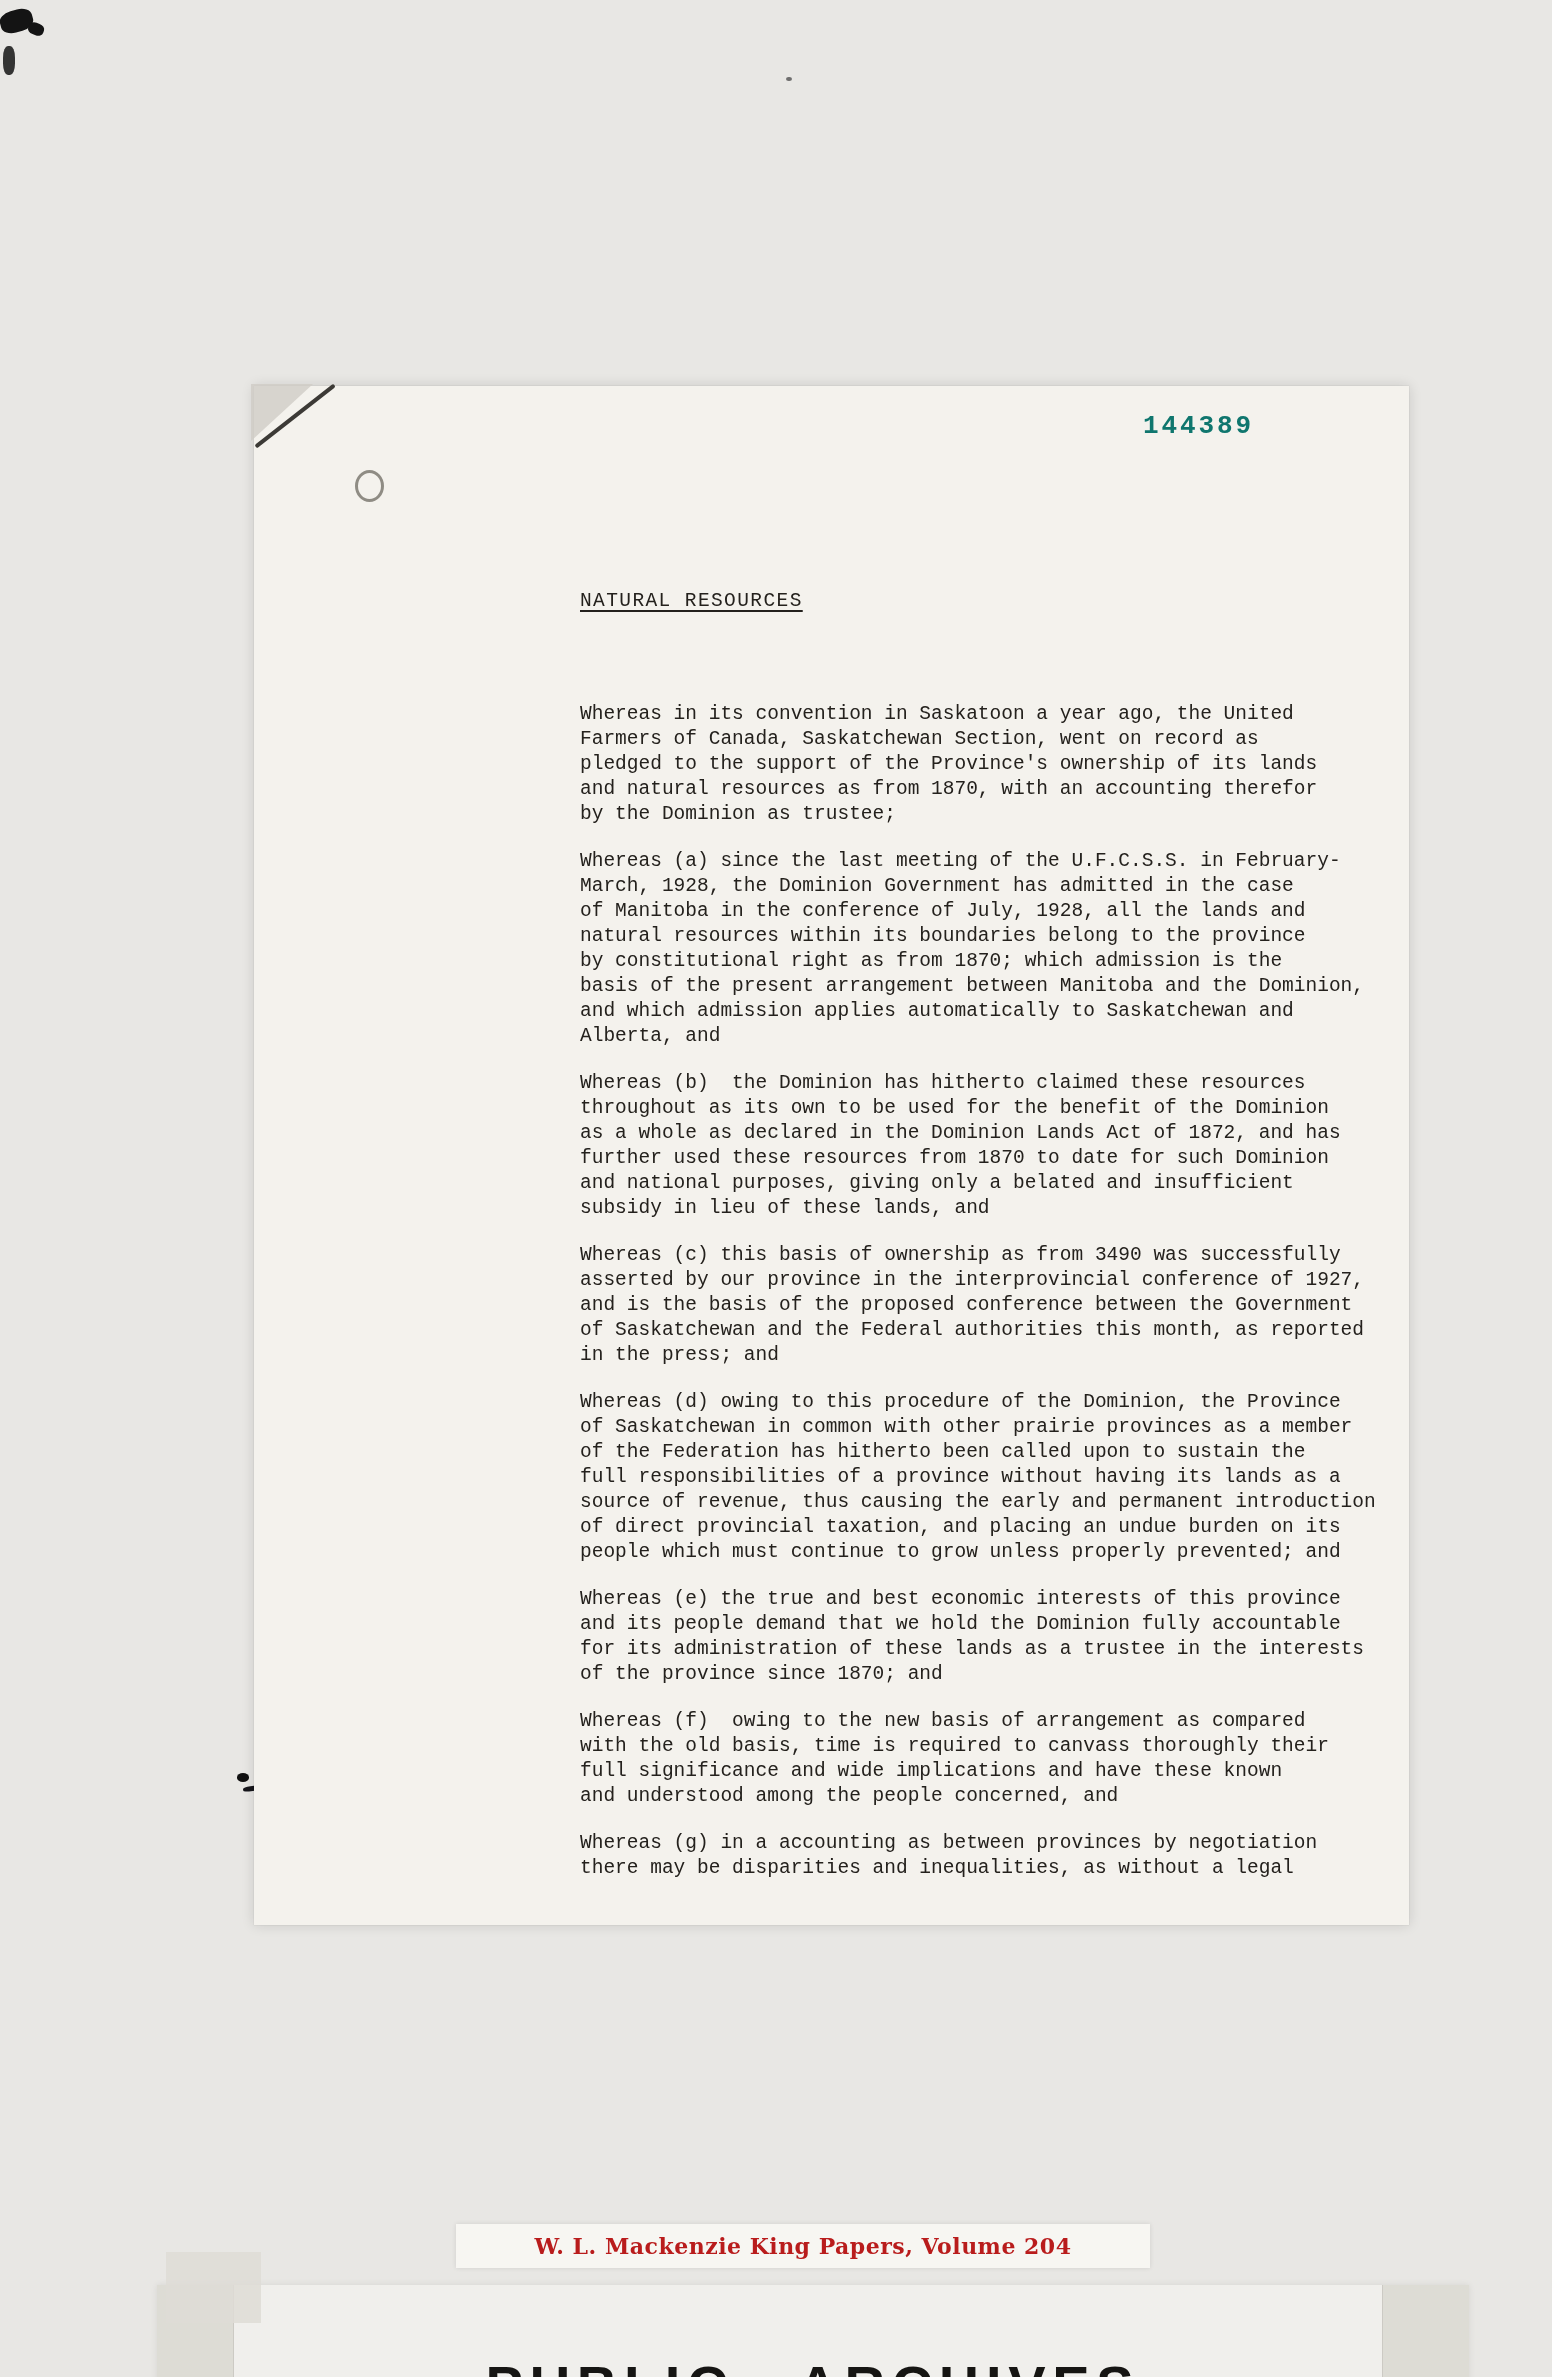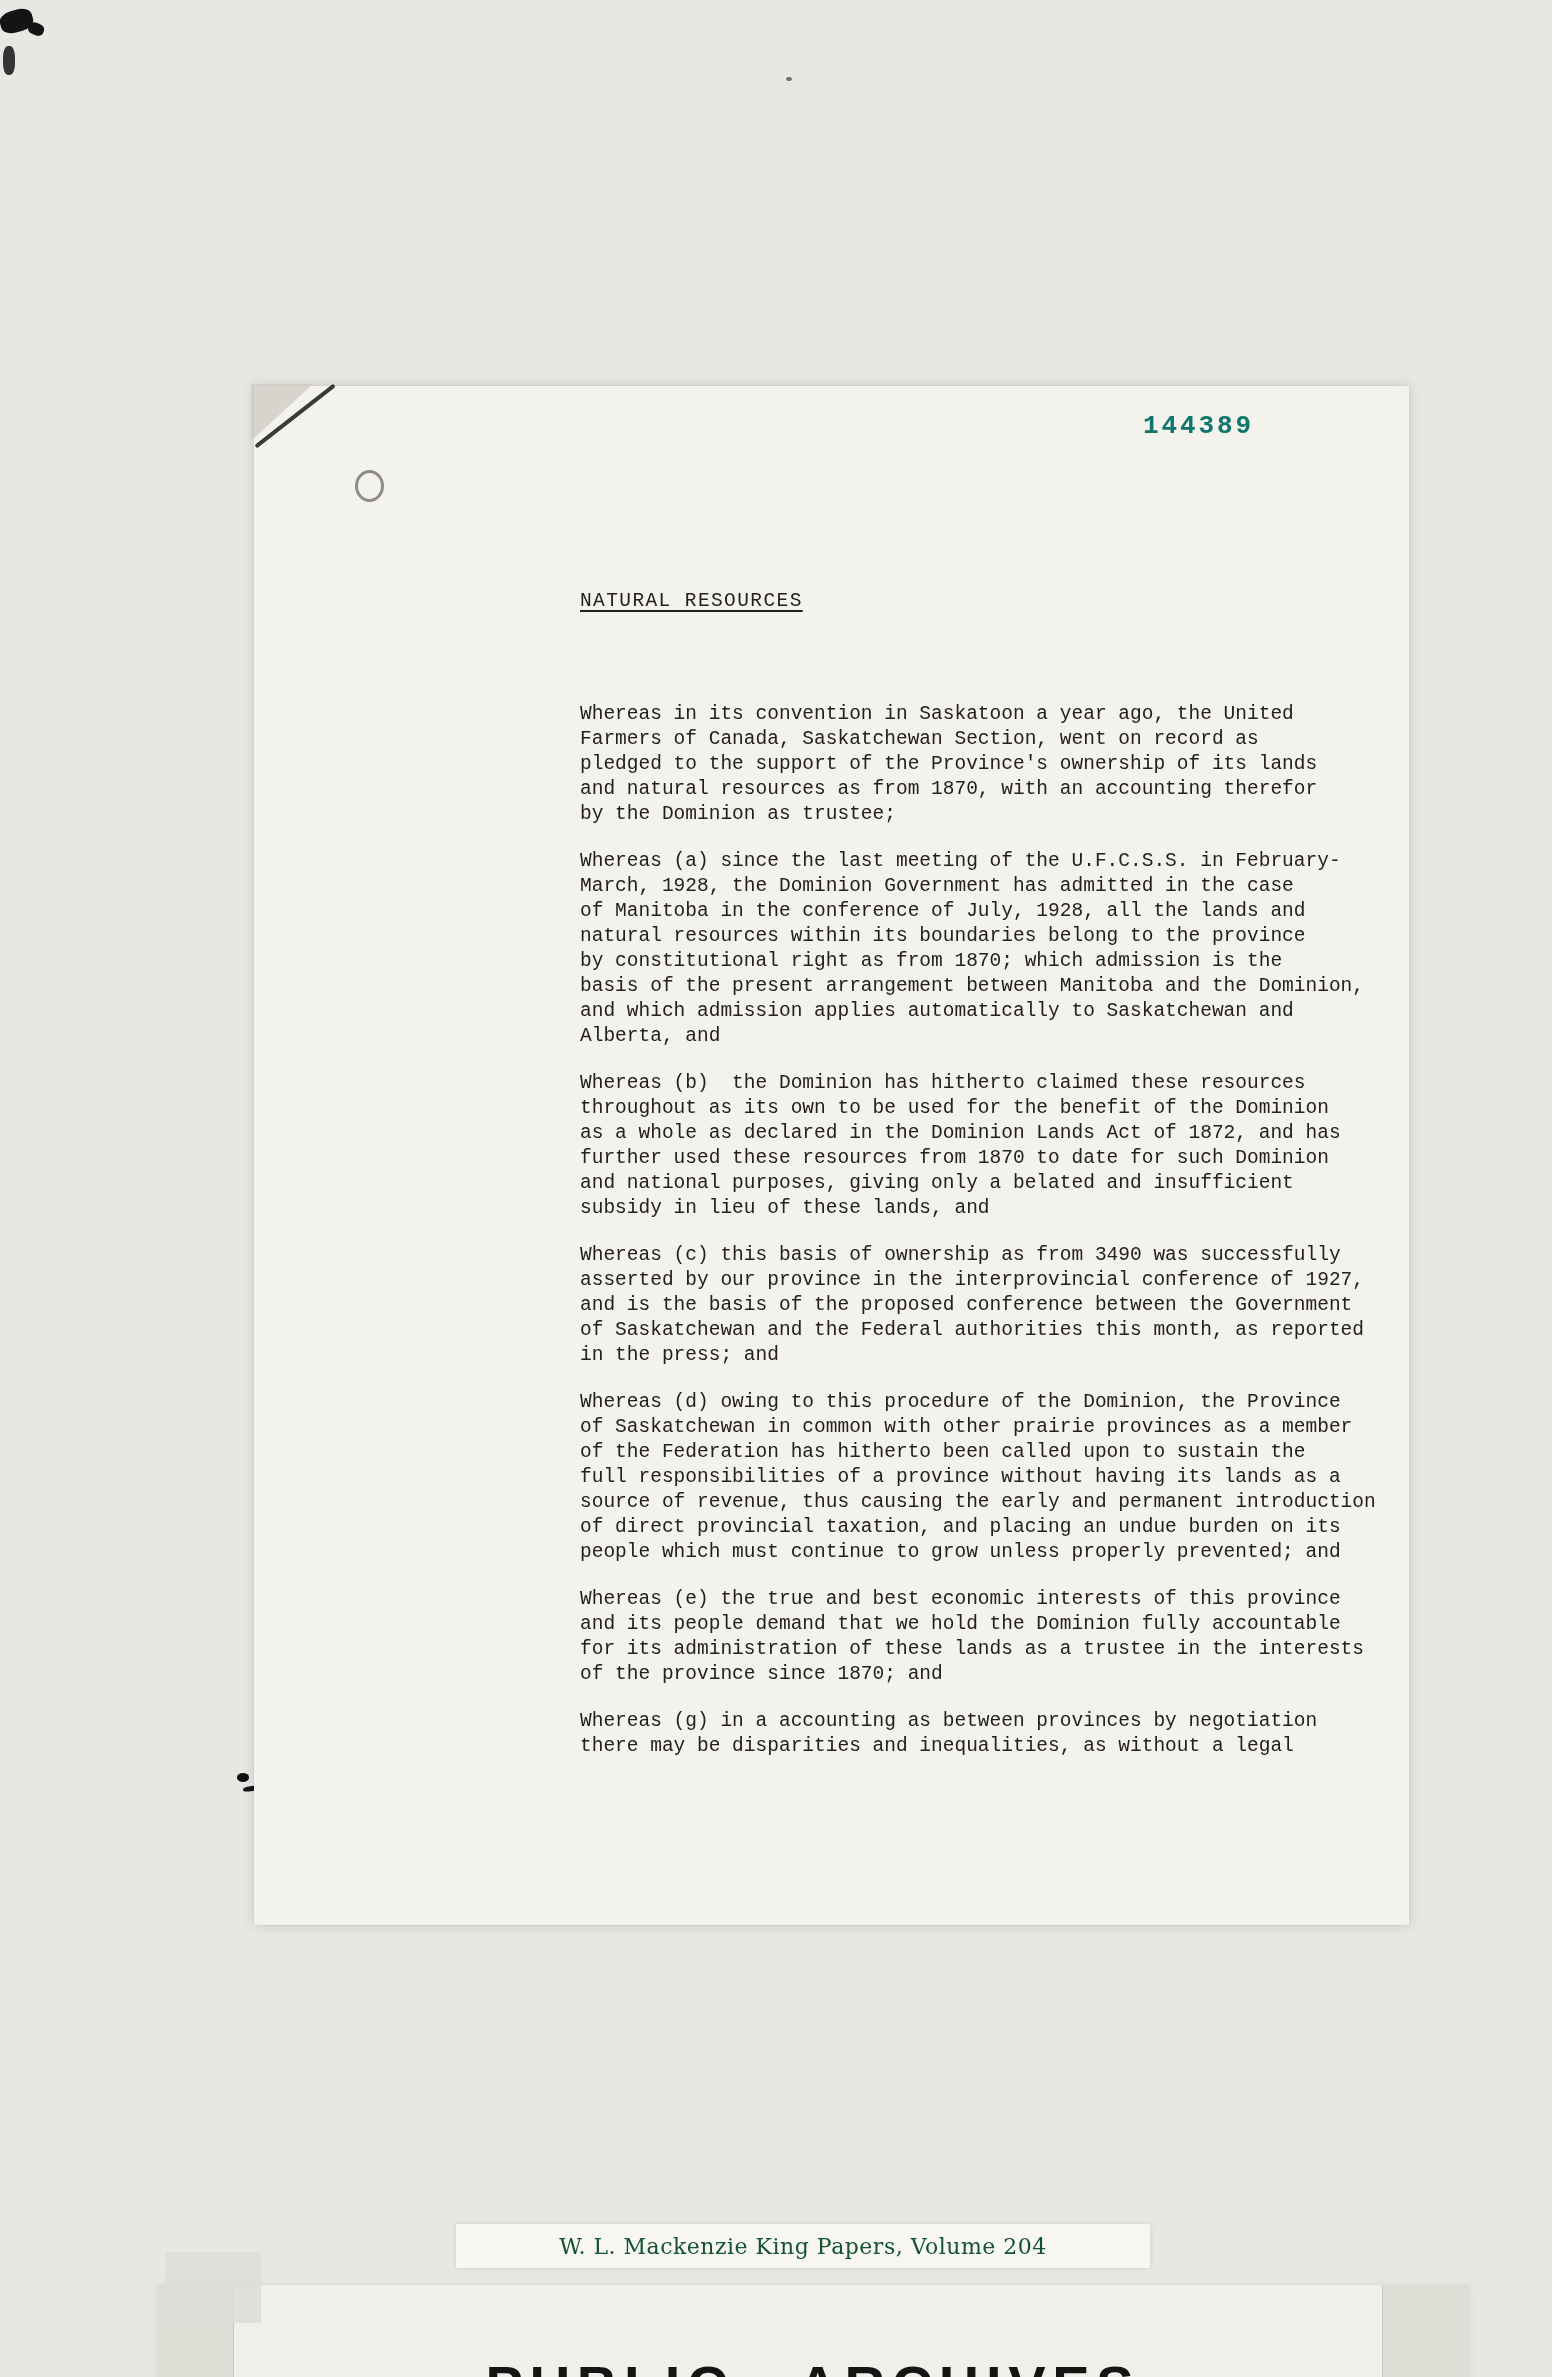--- a/index.html
+++ b/index.html
@@ -47,21 +47,21 @@
     margin:8px 0 22px 0;white-space:pre-wrap;
   }
 
   
   .label-strip{
     position:absolute;left:456px;top:2224px;width:694px;height:44px;
     background:#f7f6f2;box-shadow:0 0 4.8px rgba(0,0,0,.10);
     display:flex;align-items:center;justify-content:center;
   }
   .label-strip span{
-    font-family:"DejaVu Serif", serif;font-size:22px;font-weight:400;color:#14532d;letter-spacing:0.5px;
+    font-family:"DejaVu Serif", serif;font-size:22px;font-weight:700;color:#b91c1c;letter-spacing:0.5px;
   }
 
   
   .stamp-card{
     position:absolute;left:157px;top:2285px;width:1312px;height:367px;
     background:#f0efec;box-shadow:0 0 6.7px rgba(0,0,0,.08);
     text-align:center;
   }
   .tape{position:absolute;top:0;height:100%;background:#dcdad3;opacity:.9;}
   .tape.left{left:0;width:76px;border-right:1.4px solid #c9c7c0;}
@@ -121,20 +121,24 @@
 of Saskatchewan in common with other prairie provinces as a member
 of the Federation has hitherto been called upon to sustain the
 full responsibilities of a province without having its lands as a
 source of revenue, thus causing the early and permanent introduction
 of direct provincial taxation, and placing an undue burden on its
 people which must continue to grow unless properly prevented; and</p>
       <p>Whereas (e) the true and best economic interests of this province
 and its people demand that we hold the Dominion fully accountable
 for its administration of these lands as a trustee in the interests
 of the province since 1870; and</p>
+      <p>Whereas (f)  owing to the new basis of arrangement as compared
+with the old basis, time is required to canvass thoroughly their
+full significance and wide implications and have these known
+and understood among the people concerned, and</p>
       <p>Whereas (g) in a accounting as between provinces by negotiation
 there may be disparities and inequalities, as without a legal</p>
     </div>
   </div>
 
   <div class="label-strip">
     <span>W. L. Mackenzie King Papers, Volume 204</span>
   </div>
 
   <div class="stamp-card">

